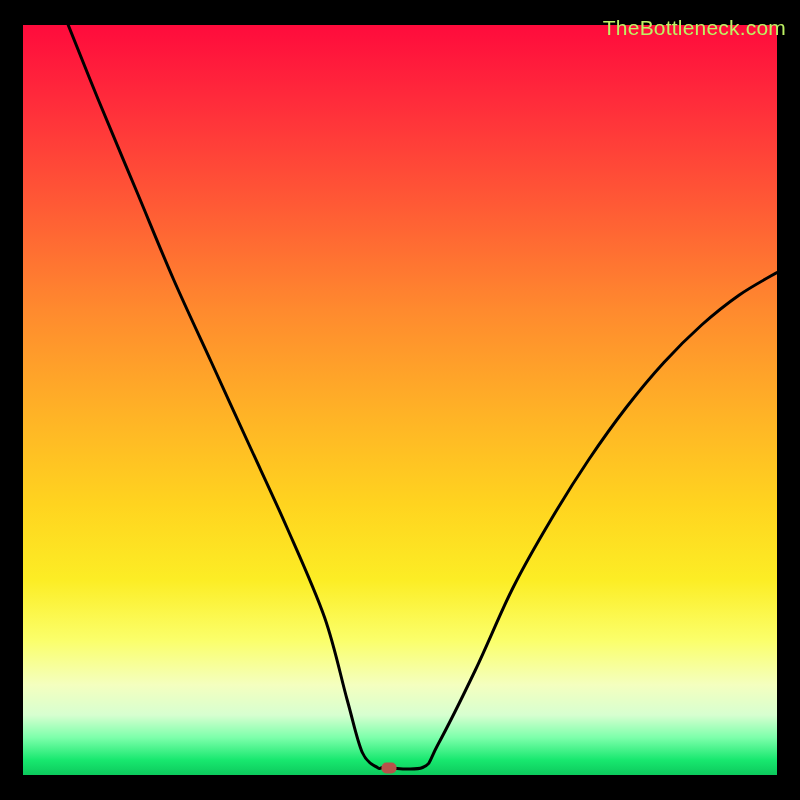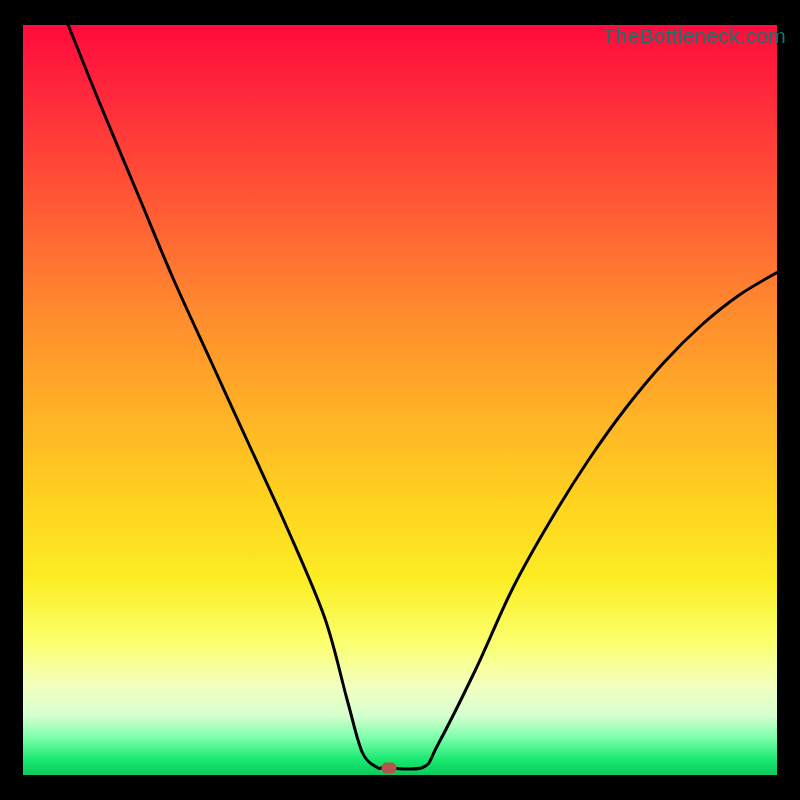--- a/index.html
+++ b/index.html
@@ -12,23 +12,23 @@
     overflow: hidden;
   }
   .frame {
     position: relative;
     width: 800px;
     height: 800px;
     background: #000;
   }
   .watermark {
     position: absolute;
-    top: 24px;
+    top: 16px;
     right: 14px;
-    color: #0f766e;
+    color: #bef264;
     font-size: 21px;
     font-weight: 500;
     letter-spacing: 0.2px;
     z-index: 4;
   }
   .plot {
     position: absolute;
     left: 23px;
     top: 25px;
     width: 754px;

